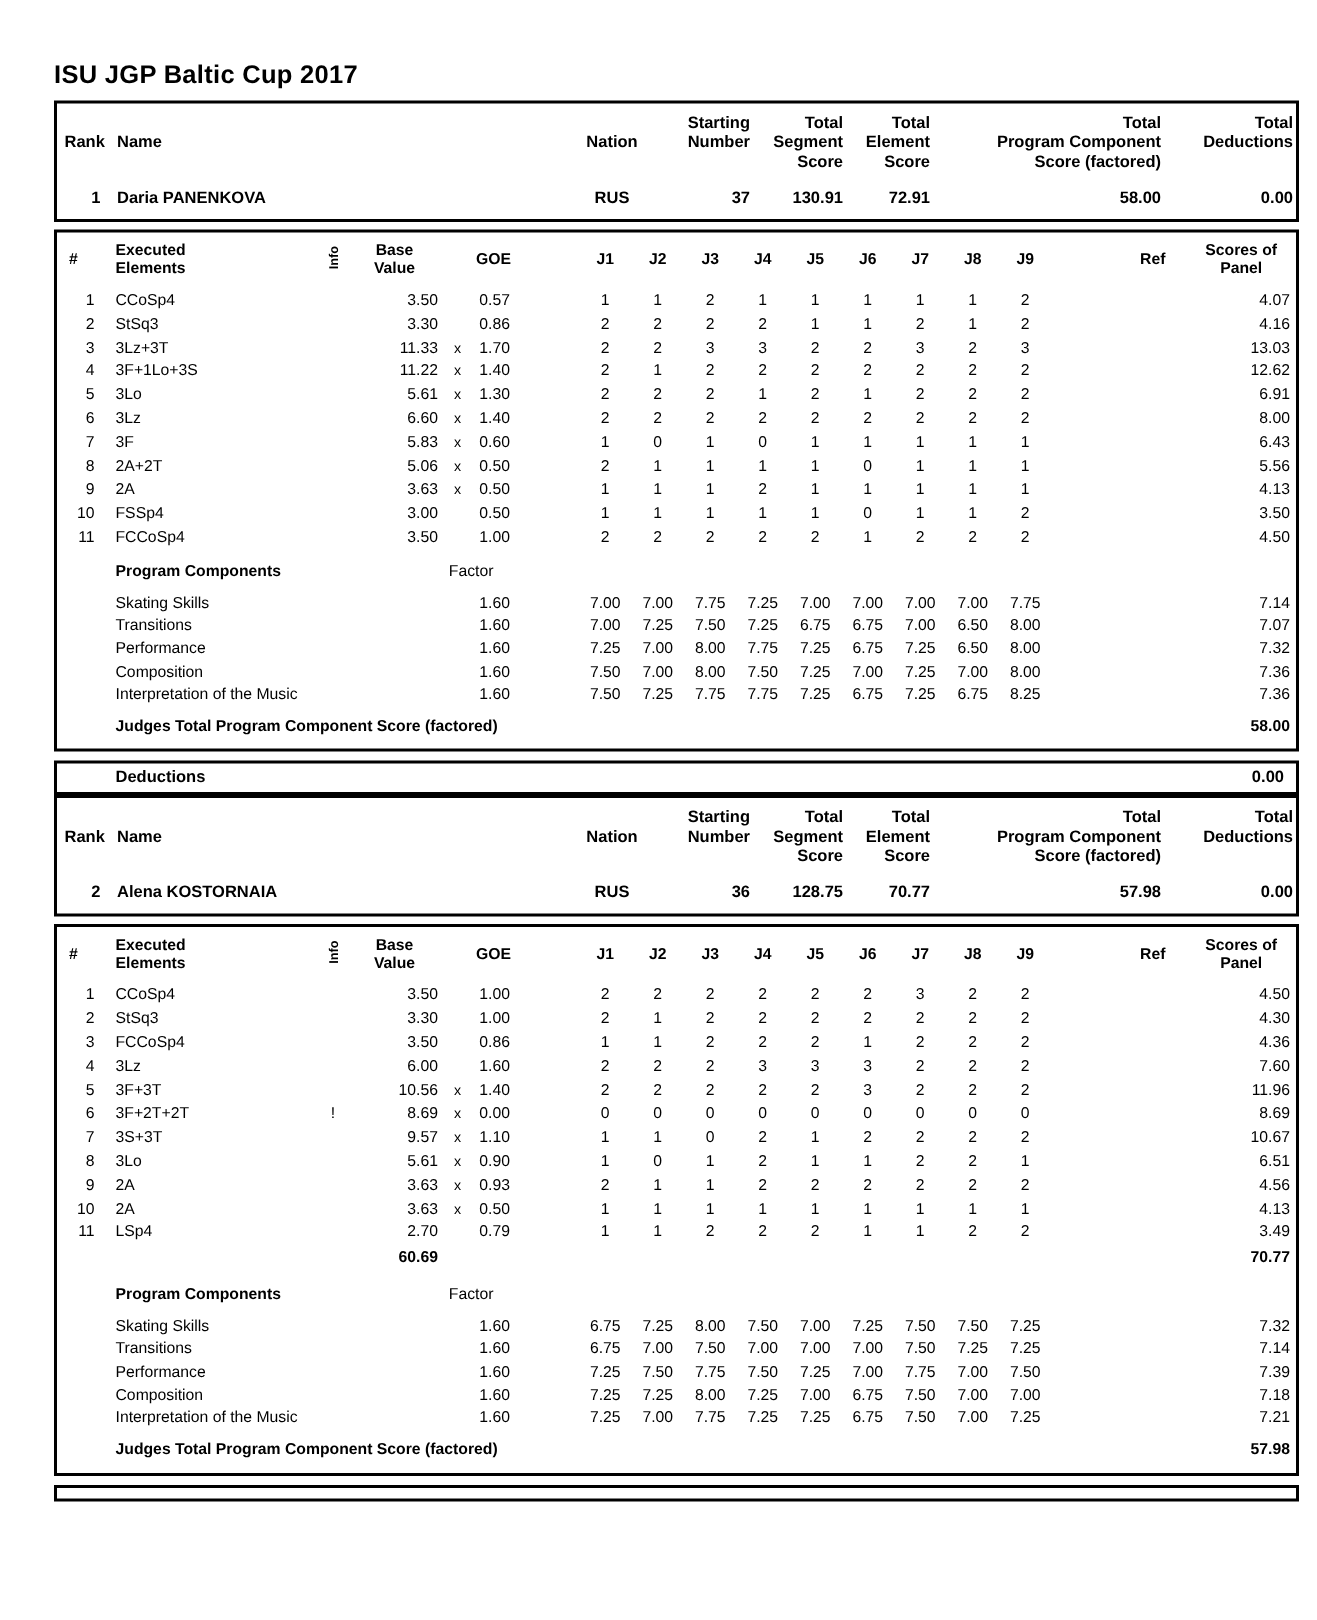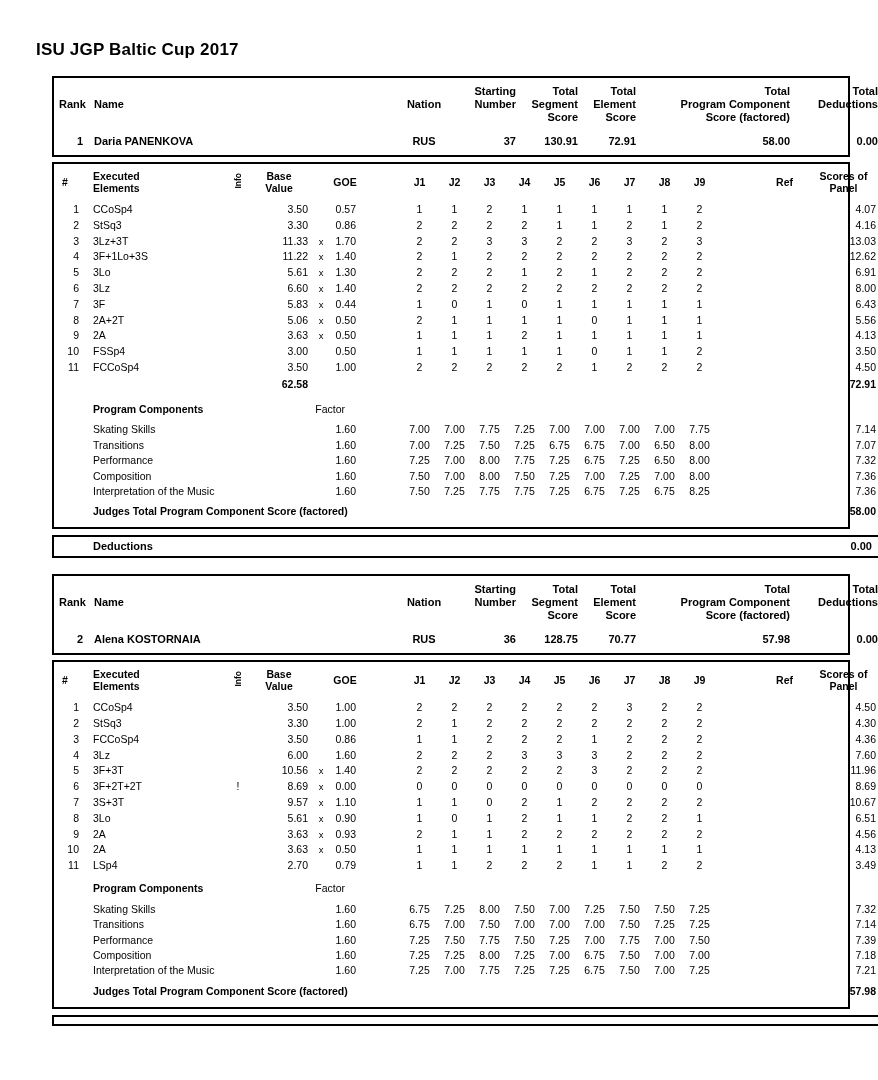--- a/index.html
+++ b/index.html
@@ -53,21 +53,21 @@
   .factor-label{text-align:right;padding-right:15px;}
   .comp-row td{line-height:15.4px;}
   .jt-row td{padding-top:5px;padding-bottom:7px;}
 
   
   .ded-box{margin-top:6px;border:2px solid #000;width:830px;box-sizing:border-box;
     display:flex;justify-content:space-between;align-items:center;
     font-size:11px;font-weight:bold;padding:3px 8px 4px 39px;}
   .footnote{font-size:9px;margin:7px 0 13px 2px;}
   .footnote .fn2{margin-left:14px;}
-  .skater-section{margin:16px;}
+  .skater-section{margin:0;}
 </style>
 </head>
 <body>
 
 <div class="page">
 
   <div class="evt-title">ISU JGP Baltic Cup 2017</div>
 
   <section class="skater-section">
 
@@ -301,21 +301,21 @@
               <td class="jcol">2</td>
               <td class="refc"></td>
               <td class="panel">8.00</td>
             </tr>
             <tr>
               <td class="num">7</td>
               <td class="lname">3F</td>
               <td class="info"></td>
               <td class="rnum">5.83</td>
               <td class="xmark">x</td>
-              <td class="rnum">0.44</td>
+              <td class="rnum">0.60</td>
               <td></td>
               <td class="jcol">1</td>
               <td class="jcol">0</td>
               <td class="jcol">1</td>
               <td class="jcol">0</td>
               <td class="jcol">1</td>
               <td class="jcol">1</td>
               <td class="jcol">1</td>
               <td class="jcol">1</td>
               <td class="jcol">1</td>
@@ -397,32 +397,20 @@
               <td class="jcol">2</td>
               <td class="jcol">1</td>
               <td class="jcol">2</td>
               <td class="jcol">2</td>
               <td class="jcol">2</td>
               <td class="refc"></td>
               <td class="panel">4.50</td>
             </tr>
           </tbody>
         <tbody>
-          <tr class="tot-row">
-            <td></td>
-              <td></td>
-              <td></td>
-            <td class="rnum bold">62.58</td>
-            <td></td>
-              <td></td>
-              <td></td>
-              <td colspan="9"></td>
-              <td></td>
-            <td class="panel bold">72.91</td>
-          </tr>
           <tr class="pc-head">
             <td></td>
             <td class="lname bold" colspan="2">Program Components</td>
             <td class="factor-label" colspan="3">Factor</td>
             <td></td>
               <td colspan="9"></td>
               <td></td>
               <td></td>
           </tr>
         </tbody>
@@ -861,20 +849,32 @@
               <td class="jcol">2</td>
               <td class="jcol">1</td>
               <td class="jcol">1</td>
               <td class="jcol">2</td>
               <td class="jcol">2</td>
               <td class="refc"></td>
               <td class="panel">3.49</td>
             </tr>
           </tbody>
         <tbody>
+          <tr class="tot-row">
+            <td></td>
+              <td></td>
+              <td></td>
+            <td class="rnum bold">60.69</td>
+            <td></td>
+              <td></td>
+              <td></td>
+              <td colspan="9"></td>
+              <td></td>
+            <td class="panel bold">70.77</td>
+          </tr>
           <tr class="pc-head">
             <td></td>
             <td class="lname bold" colspan="2">Program Components</td>
             <td class="factor-label" colspan="3">Factor</td>
             <td></td>
               <td colspan="9"></td>
               <td></td>
               <td></td>
           </tr>
         </tbody>

